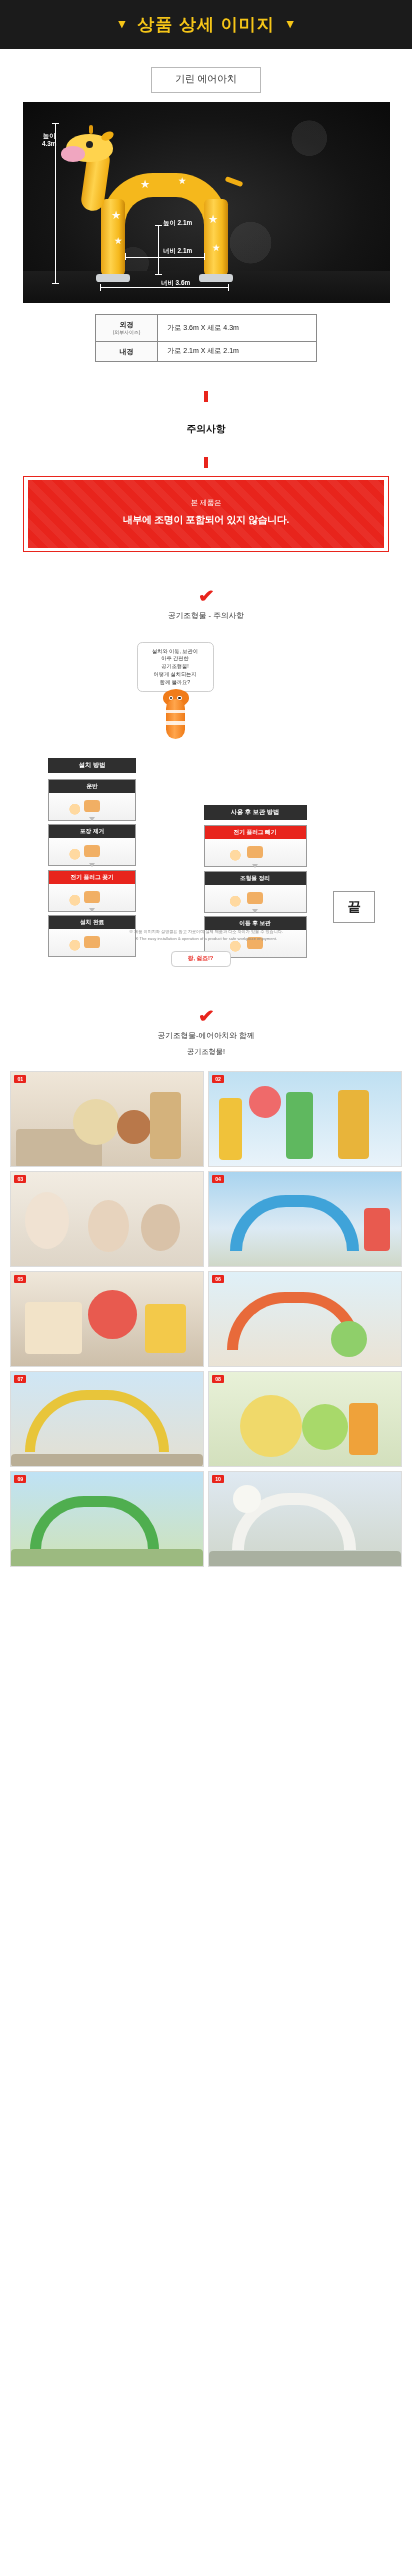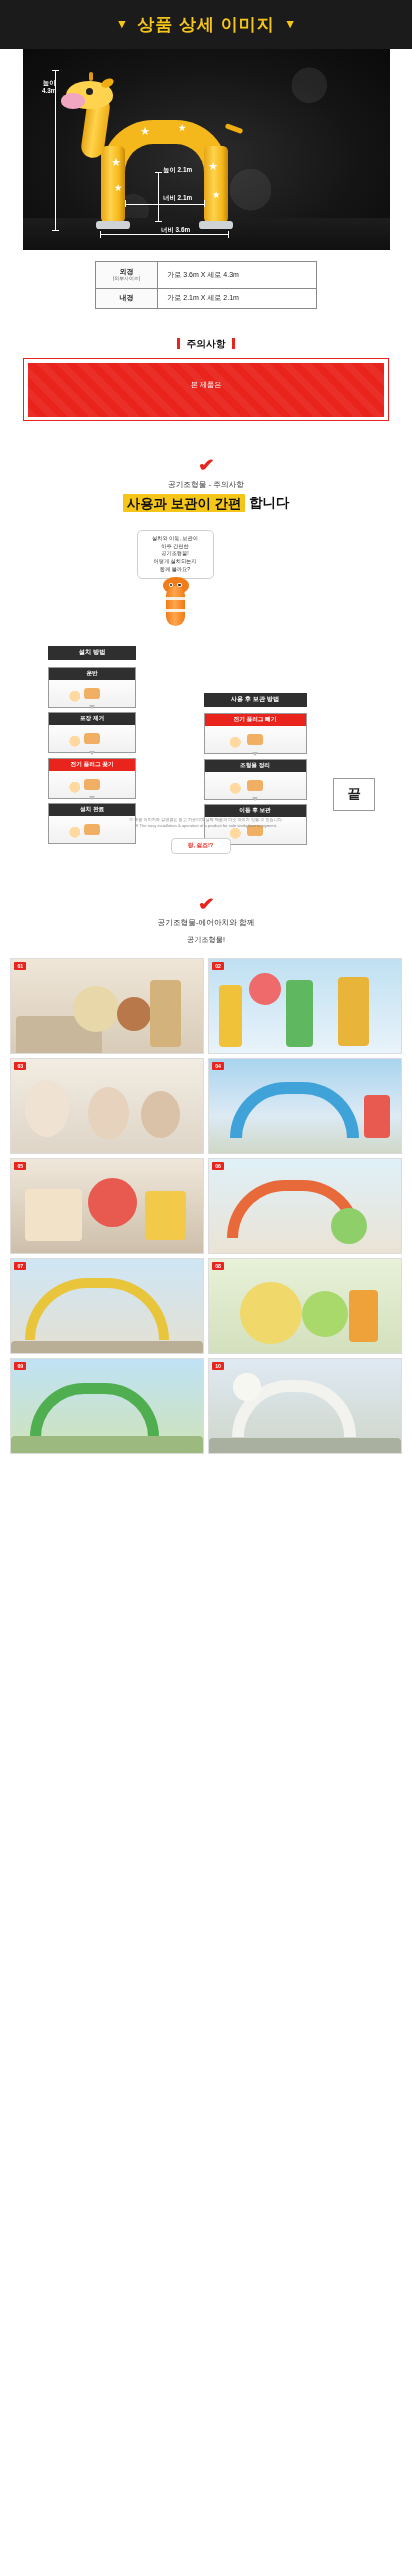--- a/index.html
+++ b/index.html
@@ -184,22 +184,23 @@
     display:block;
     font-size:4.9px;
     font-weight:normal;
     color:#666;
   }
   table.spec td.val { padding-left:9.3px; }
 
   
   .caution-wrap { padding:29px 23px 0; }
   .caution-title {
-    display:flex; justify-content:center; gap:6px;
+    display:flex; align-items:center; justify-content:center; gap:21px;
     margin-bottom:7.2px;
+    flex-direction:column;
   }
   .caution-title .bar { width:3.1px; height:11.3px; background:#e8241c; }
   .caution-title .txt { font-size:9.8px; font-weight:bold; color:#111; }
   .caution-box {
     border:1.5px solid #e8241c;
     padding:3.6px;
   }
   .caution-inner {
     background:#e8241c;
     background-image:
@@ -388,20 +389,23 @@
 <body>
 
 <div class="page">
 
   <div class="top-banner">
     <span class="tri">▼</span>
     <span class="title">상품 상세 이미지</span>
     <span class="tri">▼</span>
   </div>
 
+  <div class="name-wrap">
+    <div class="name-box">기린 에어아치</div>
+  </div>
 
   <div class="photo-wrap">
     <div class="photo">
       <div class="floor"></div>
 
       <div class="arch-top"></div>
       <div class="arch-leg leg-left"></div>
       <div class="arch-leg leg-right"></div>
       <div class="foot foot-l"></div>
       <div class="foot foot-r"></div>
@@ -467,31 +471,28 @@
 
   <div class="caution-wrap">
     <div class="caution-title">
       <span class="bar"></span>
       <span class="txt">주의사항</span>
       <span class="bar"></span>
     </div>
     <div class="caution-box">
       <div class="caution-inner">
         <div class="line1">본 제품은</div>
+        <div class="line2">내부에 조명이 포함되어 있지 않습니다.</div>
       </div>
     </div>
   </div>
 
   <div class="sect">
     <div class="check">✔</div>
     <div class="sub">공기조형물 - 주의사항</div>
-    <div class="headline">
-      <span class="hl">사용과 보관이 간편</span>
-      <span>합니다</span>
-    </div>
   </div>
 
   <div class="diagram-wrap">
     <div class="diagram">
 
       <div class="bubble">
         <span style="white-space:pre-line;">설치와 이동, 보관이
 아주 간편한
 공기조형물!
 어떻게 설치되는지

